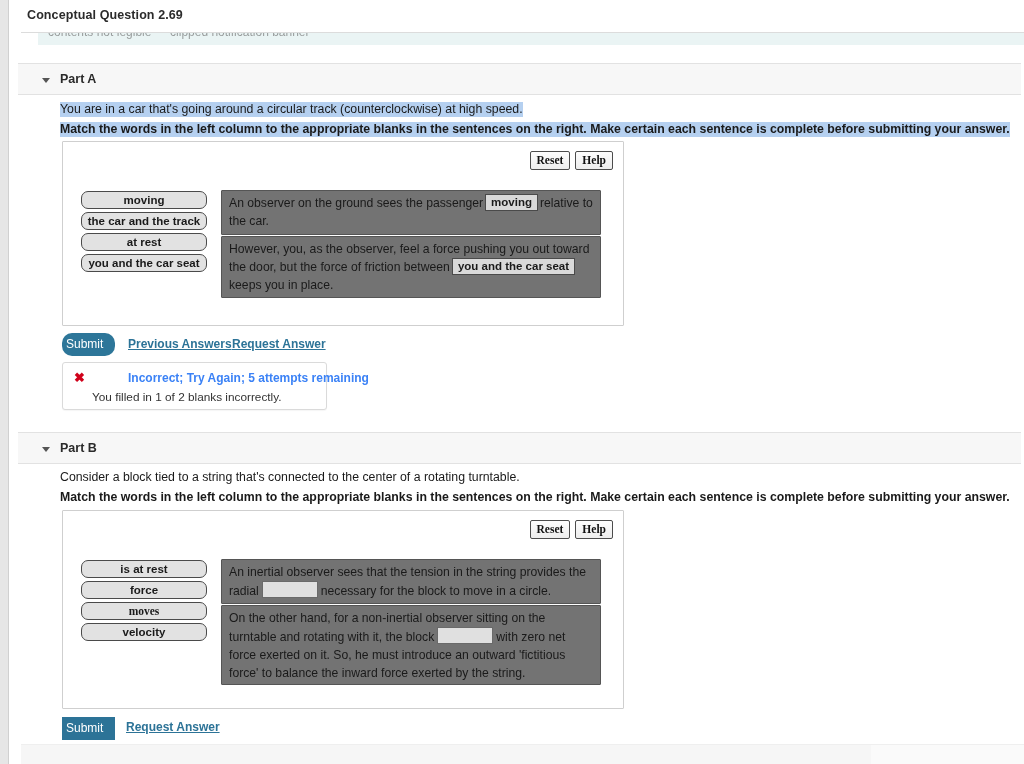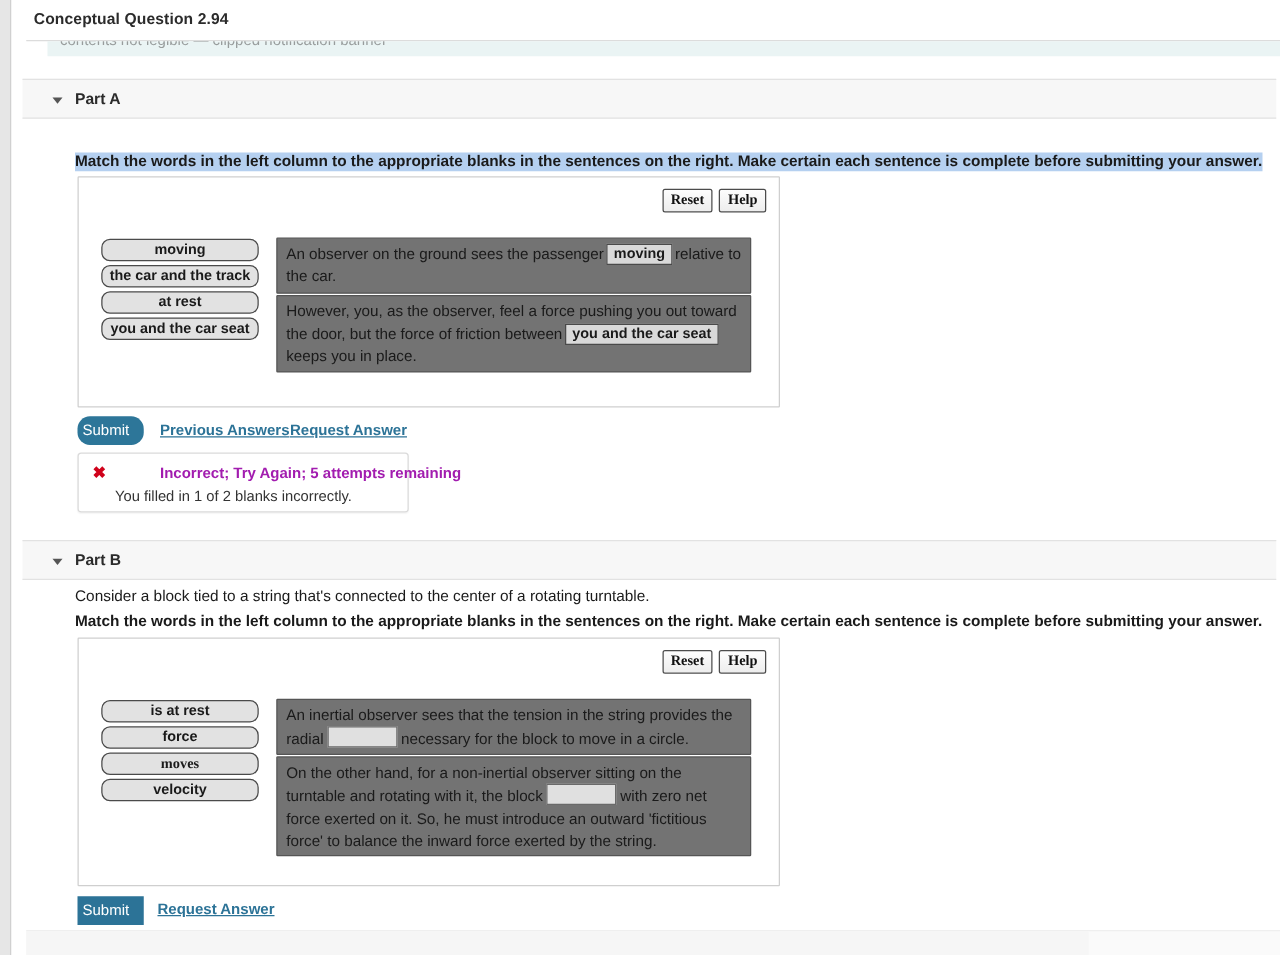--- a/index.html
+++ b/index.html
@@ -214,21 +214,21 @@
     font-size: 13px;
     font-weight: bold;
     color: #d0021b;
     line-height: 14px;
   }
   .feedback-title {
     position: absolute;
     left: 29px; top: 8px;
     font-size: 12px;
     font-weight: bold;
-    color: #a21caf;
+    color: #3b82f6;
     white-space: nowrap;
     padding-left: 36px;
   }
   .feedback-sub {
     position: absolute;
     left: 29px; top: 27px;
     font-size: 11.8px;
     color: #333;
     white-space: nowrap;
   }
@@ -249,32 +249,33 @@
   }
 </style>
 </head>
 <body>
 
 <div id="page">
 
   <div class="left-strip"></div>
   <div class="left-strip-border"></div>
 
-  <div class="page-title">Conceptual Question 2.94</div>
+  <div class="page-title">Conceptual Question 2.69</div>
 
   <div class="clipped-rule"></div>
   <div class="clipped-banner">
     <div class="clipped-banner-text">contents not legible — clipped notification banner</div>
   </div>
 
   <div class="part-header" style="top:63px;">
     <div class="part-caret"></div>
     <div class="part-label">Part A</div>
   </div>
 
+  <div class="prompt sel" style="left:60px; top:102px;">You are in a car that's going around a circular track (counterclockwise) at high speed.</div>
   <div class="prompt sel bold" style="left:60px; top:122px;">Match the words in the left column to the appropriate blanks in the sentences on the right. Make certain each sentence is complete before submitting your answer.</div>
 
   <div class="widget" style="left:62px; top:141px; width:562px; height:185px;">
     <div class="widget-toolbar">
       <button class="tool-btn">Reset</button>
       <button class="tool-btn">Help</button>
     </div>
 
     <div class="tile" style="left:18px; top:49px;">moving</div>
     <div class="tile" style="left:18px; top:70px;">the car and the track</div>

